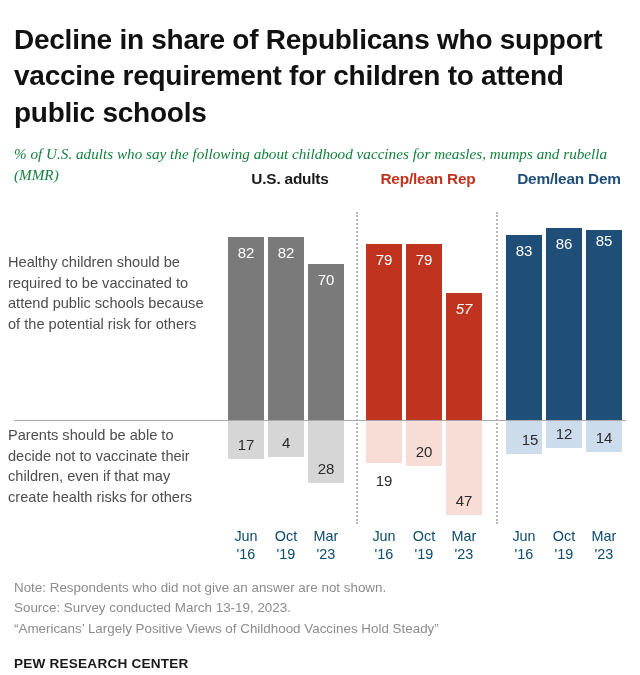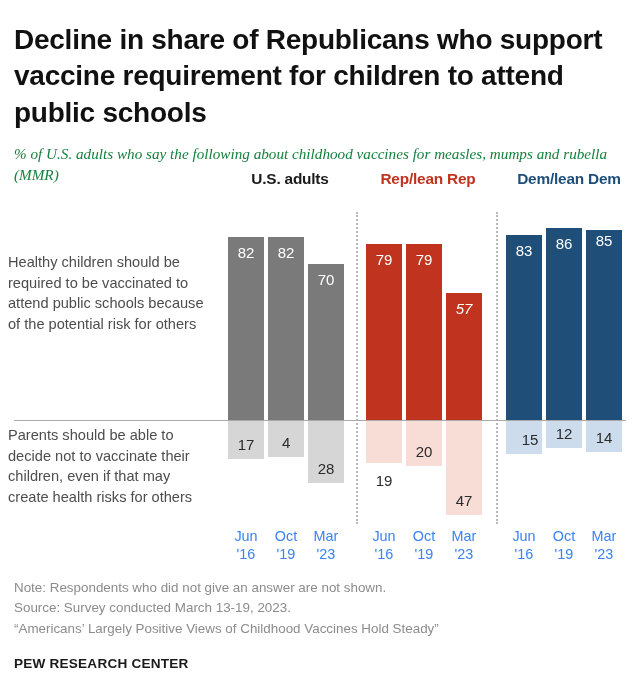--- a/index.html
+++ b/index.html
@@ -112,21 +112,21 @@
   .rl-bottom { top: 403px; }
 
   
   .xticks { position: absolute; left: 0; top: 505px; width: 640px; height: 44px; }
   .xtick {
     position: absolute;
     width: 36px;
     text-align: center;
     font-size: 14.4px;
     line-height: 1.27;
-    color: #3b82f6;
+    color: #0c4a6e;
   }
   .xtick span { display: block; }
 
   
   .footer { position: absolute; left: 14px; top: 556px; width: 612px; }
   .note {
     font-size: 13.4px;
     line-height: 1.52;
     color: #8c8c8c;
   }

